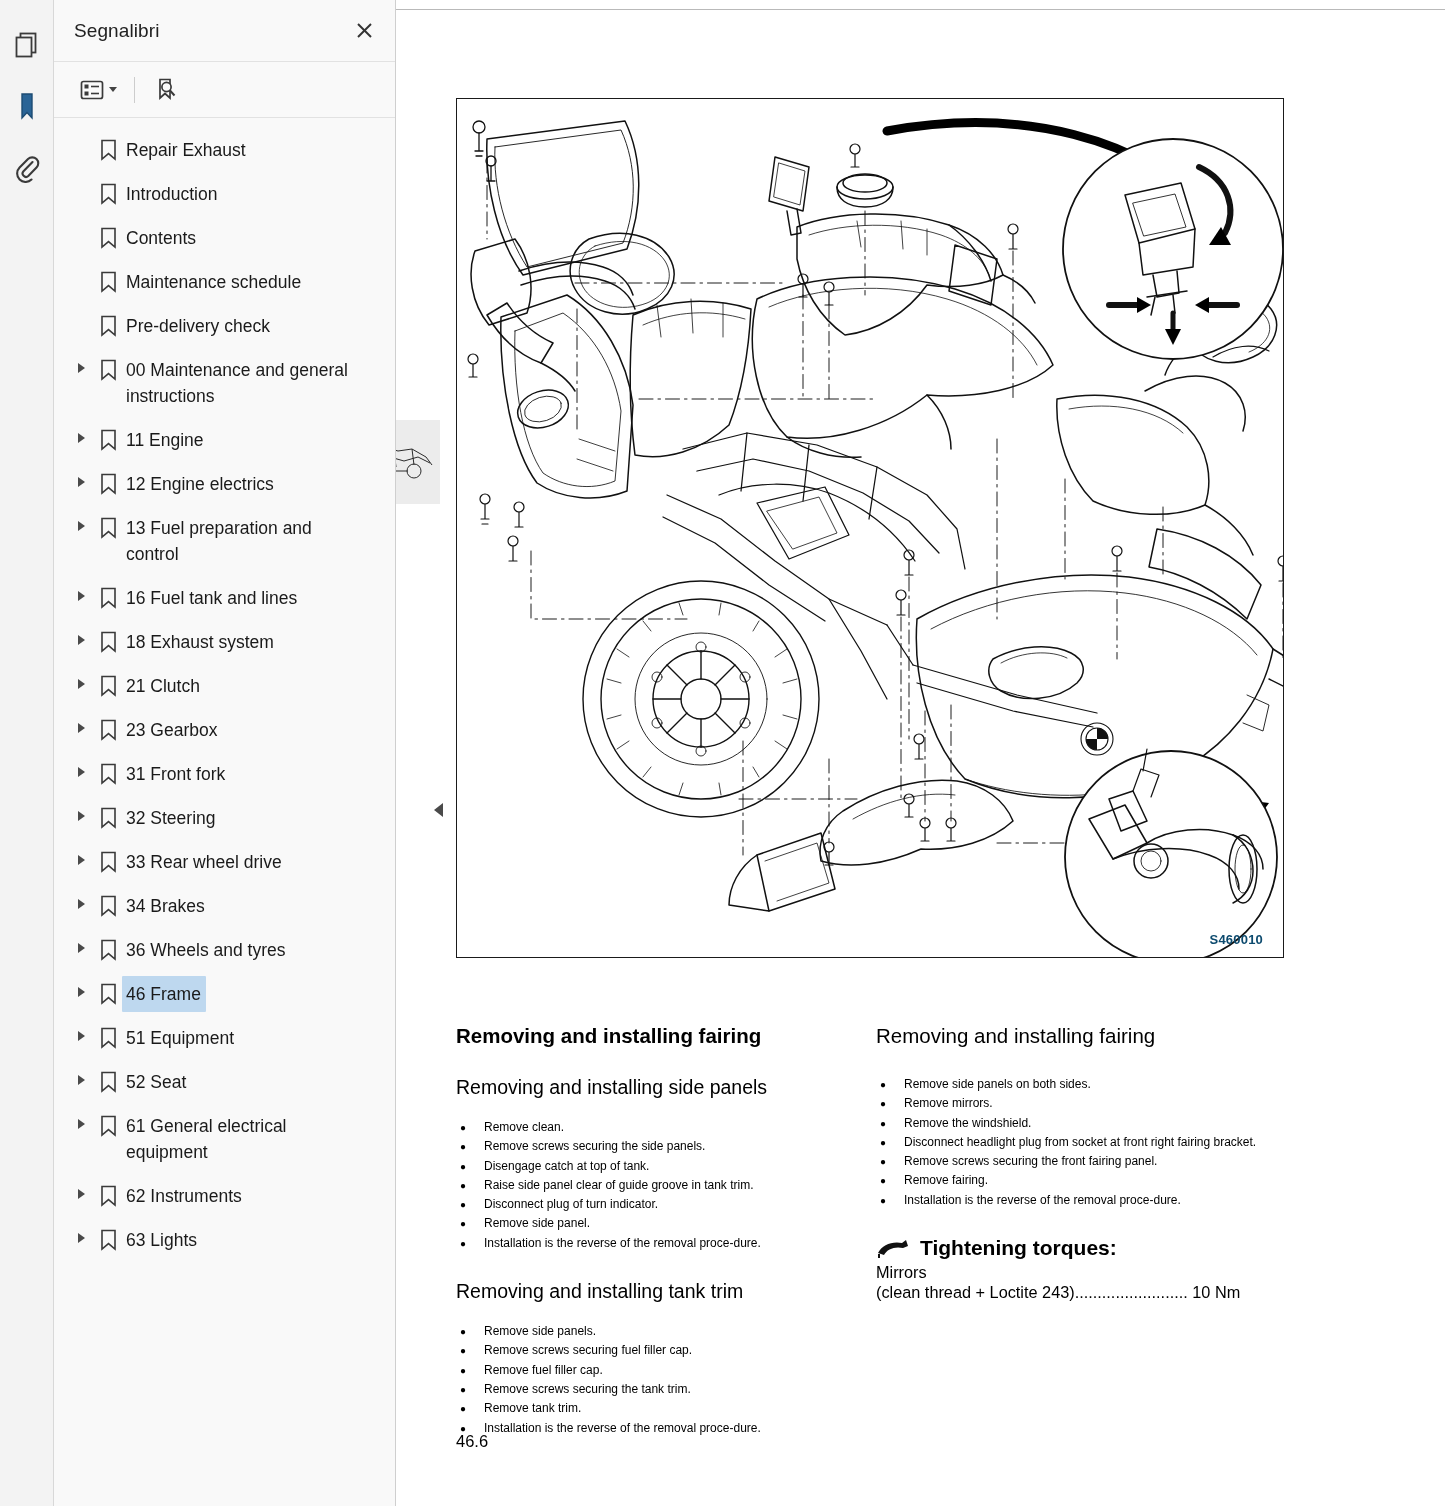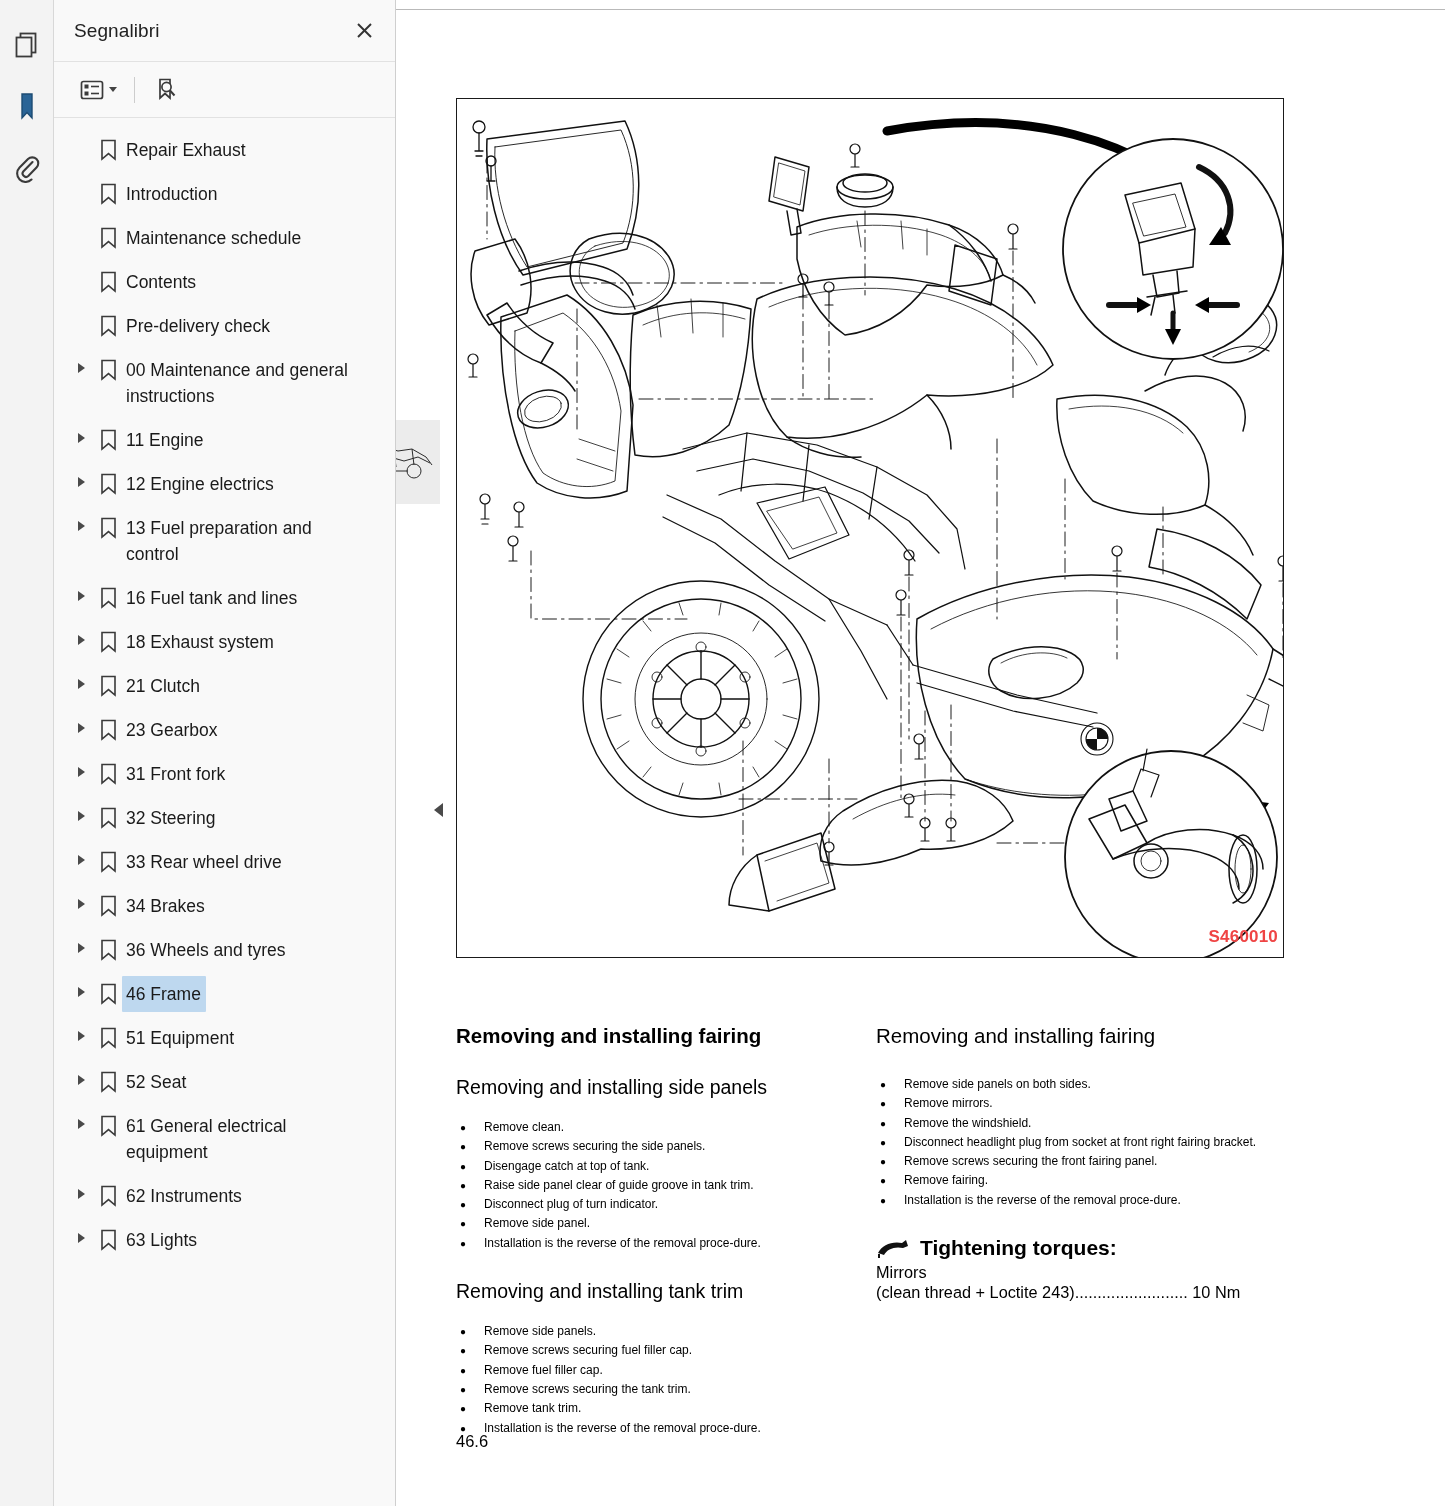--- a/index.html
+++ b/index.html
@@ -157,22 +157,22 @@
   .figure {
     position: absolute;
     left: 2px; top: 86px;
     width: 828px; height: 860px;
     border: 1.6px solid #1a1a1a;
     background: #fff;
     overflow: hidden;
   }
   .figure svg { display:block; }
   .fig-code {
-    position: absolute; right: 5px; bottom: 10px;
-    font-size: 17px; font-weight: bold; color: #ef4444;
+    position: absolute; right: 20px; bottom: 10px;
+    font-size: 13px; font-weight: bold; color: #0c4a6e;
     letter-spacing: .2px;
     font-family: "Liberation Sans", sans-serif;
   }
 
   
   .cols {
     position: absolute;
     left: 2px; top: 968px;
     width: 828px;
   }
@@ -298,32 +298,32 @@
         </div>
         <div class="bm-row noexp">
           <div class="bm-twisty">
             <span class="chev"></span>
           </div>
           <div class="bm-ico">
             <svg width="17" height="22" viewBox="0 0 17 22">
               <path d="M2 1.5 L15 1.5 L15 20 L8.5 14.6 L2 20 Z" fill="none" stroke="#3a3a3a" stroke-width="1.6"></path>
             </svg>
           </div>
+          <div class="bm-label">Contents</div>
+        </div>
+        <div class="bm-row noexp">
+          <div class="bm-twisty">
+            <span class="chev"></span>
+          </div>
+          <div class="bm-ico">
+            <svg width="17" height="22" viewBox="0 0 17 22">
+              <path d="M2 1.5 L15 1.5 L15 20 L8.5 14.6 L2 20 Z" fill="none" stroke="#3a3a3a" stroke-width="1.6"></path>
+            </svg>
+          </div>
           <div class="bm-label">Maintenance schedule</div>
-        </div>
-        <div class="bm-row noexp">
-          <div class="bm-twisty">
-            <span class="chev"></span>
-          </div>
-          <div class="bm-ico">
-            <svg width="17" height="22" viewBox="0 0 17 22">
-              <path d="M2 1.5 L15 1.5 L15 20 L8.5 14.6 L2 20 Z" fill="none" stroke="#3a3a3a" stroke-width="1.6"></path>
-            </svg>
-          </div>
-          <div class="bm-label">Contents</div>
         </div>
         <div class="bm-row noexp">
           <div class="bm-twisty">
             <span class="chev"></span>
           </div>
           <div class="bm-ico">
             <svg width="17" height="22" viewBox="0 0 17 22">
               <path d="M2 1.5 L15 1.5 L15 20 L8.5 14.6 L2 20 Z" fill="none" stroke="#3a3a3a" stroke-width="1.6"></path>
             </svg>
           </div>

